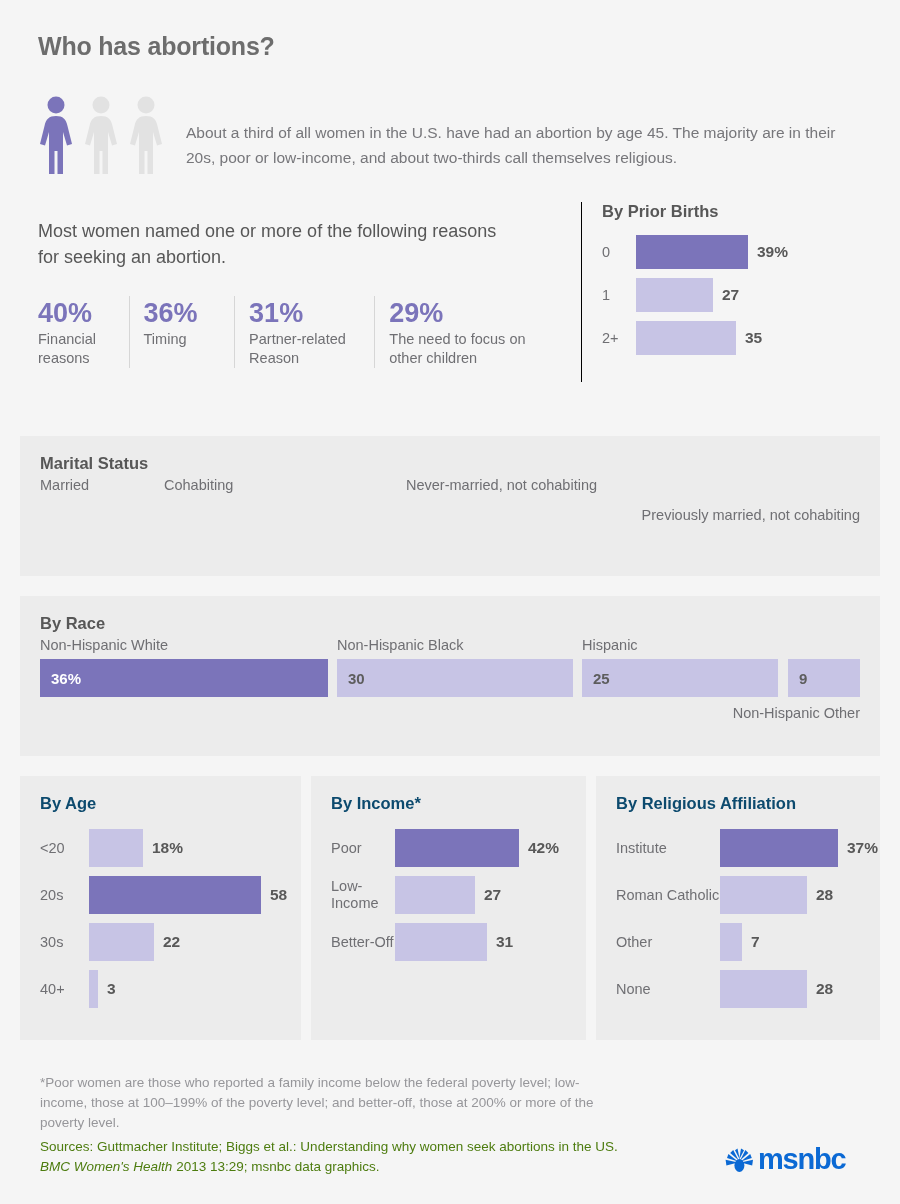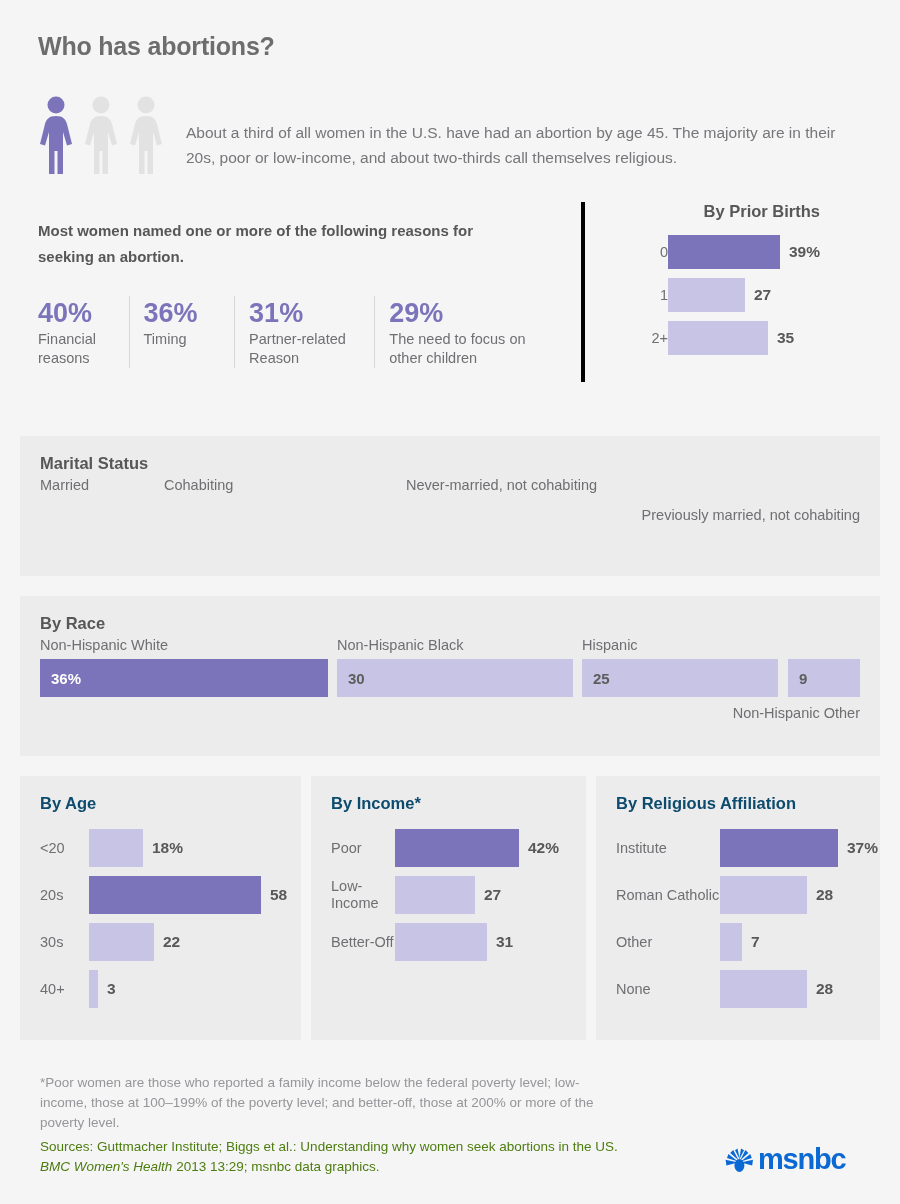--- a/index.html
+++ b/index.html
@@ -45,22 +45,22 @@
   }
 
   
   .reasons {
     position: absolute;
     left: 38px;
     top: 218px;
     width: 516px;
   }
   .reasons-head {
-    font-size: 15px;
-    font-weight: bold;
+    font-size: 18px;
+    font-weight: normal;
     color: #575757;
     line-height: 26px;
     margin-bottom: 26px;
     width: 470px;
   }
   .reasons-grid {
     display: flex;
   }
   .reason-col {
     padding-right: 14px;
@@ -82,25 +82,24 @@
     font-size: 14.5px;
     line-height: 19px;
     color: #6f6f73;
   }
 
   
   .prior-births {
     position: absolute;
     left: 581px;
     top: 202px;
-    padding-left: 49px;
-    border-left: 4px solid #000000;
+    padding-left: 20px;
+    border-left: 1px solid #000000;
     height: 180px;
     box-sizing: border-box;
-    text-align: right;
   }
   .panel-title {
     font-size: 16.5px;
     font-weight: bold;
     color: #575757;
   }
   .hbar-row {
     display: flex;
     align-items: center;
   }

